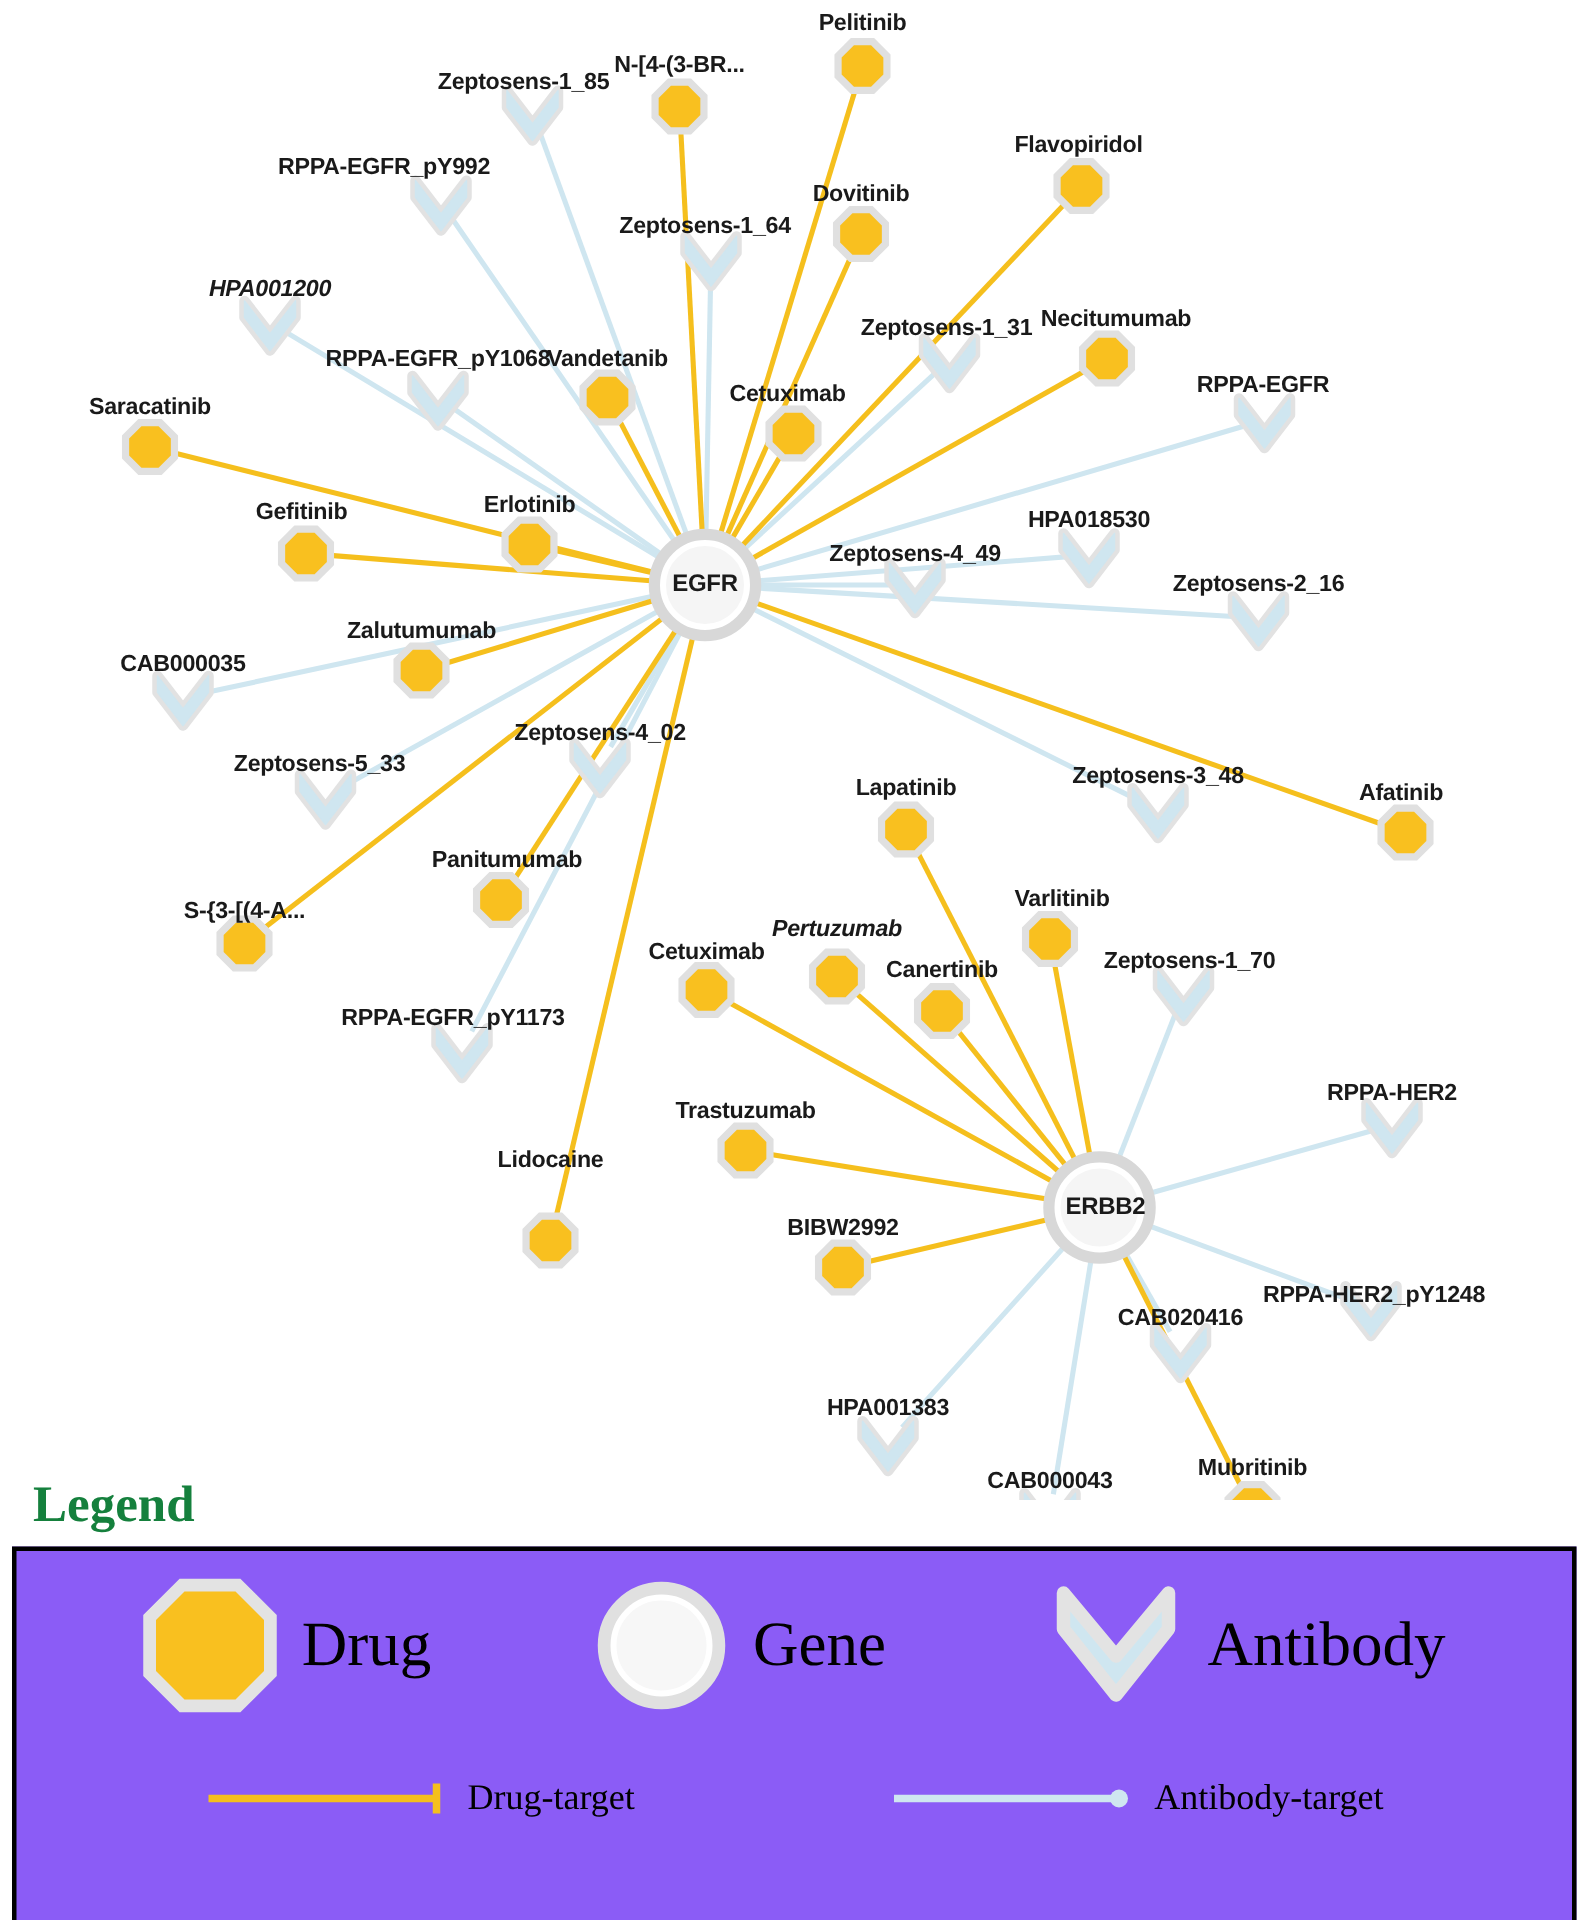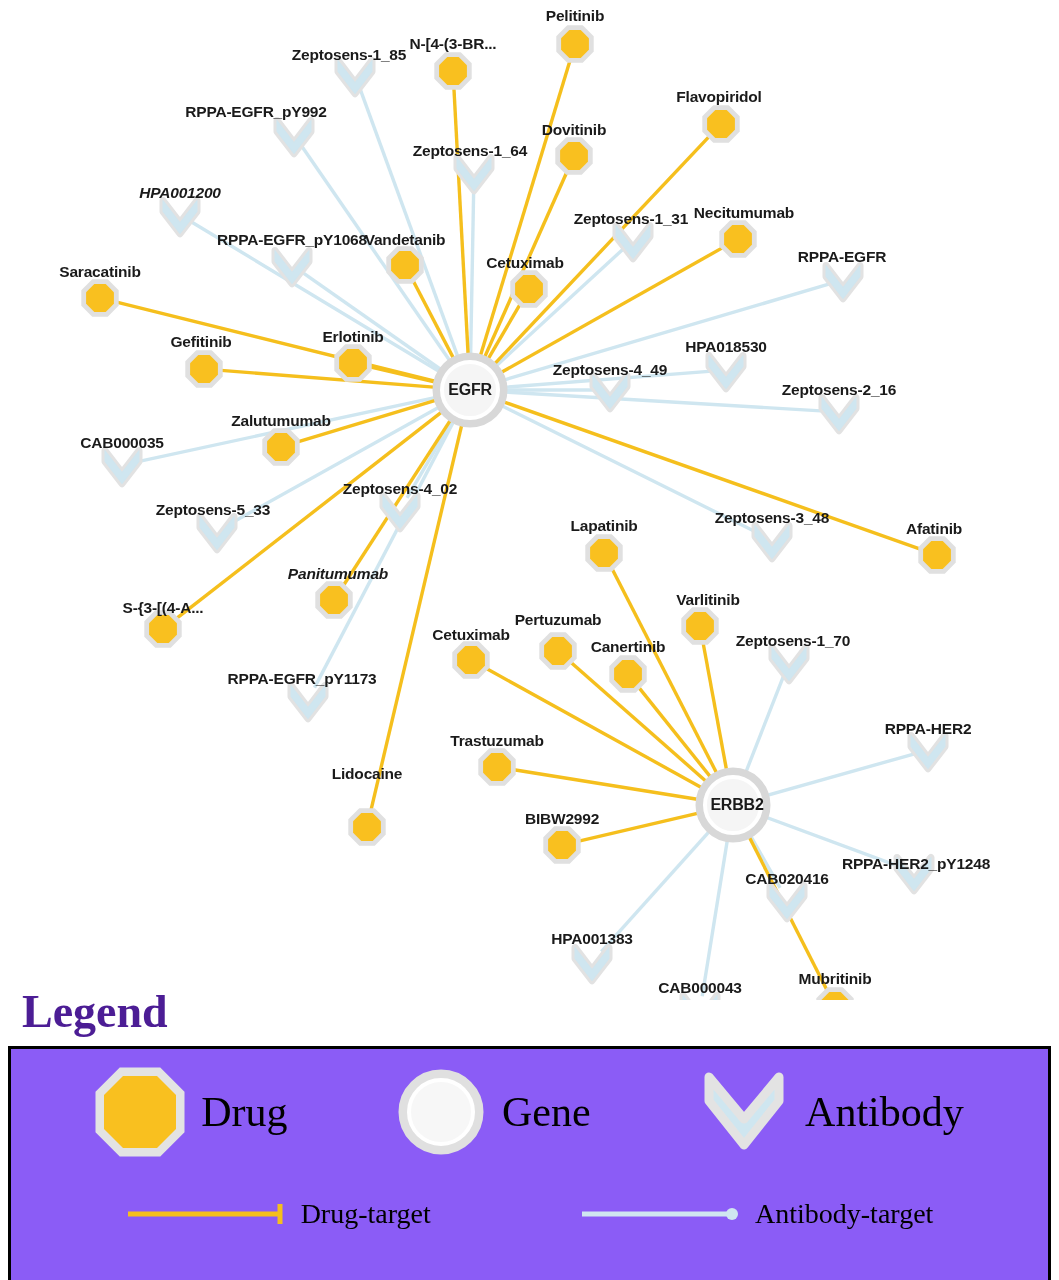--- a/index.html
+++ b/index.html
@@ -35,23 +35,23 @@
     font-size: 16px;
   }
   .legend-wrap {
     position: absolute;
     left: 8px;
     top: 985px;
     width: 1043px;
   }
   .legend-title {
     font-family: "Liberation Serif", serif;
-    font-size: 46px;
+    font-size: 34px;
     font-weight: bold;
-    color: #4c1d95;
+    color: #15803d;
     margin: 0 0 8px 14px;
   }
   .legend-box {
     border: 3px solid #000;
     height: 274px;
     box-sizing: border-box;
     position: relative;
     background: #8b5cf6;
   }
   .legend-row-1 {
@@ -80,21 +80,21 @@
     padding: 0 40px;
     box-sizing: border-box;
   }
   .legend-line-item {
     display: flex;
     align-items: center;
     gap: 10px;
   }
   .legend-text-sm {
     font-family: "Liberation Serif", serif;
-    font-size: 28px;
+    font-size: 24px;
     color: #000;
   }
 </style>
 </head>
 <body>
 
 <div id="network">
   <svg id="net-svg" width="1059" height="1000" viewBox="0 0 1059 1000">
       <g>
         <line x1="359.8011596346363" y1="88.15100247748205" x2="459.7118007829222" y2="361.8192804053956" stroke="#cfe6f0" stroke-width="3.4" stroke-linecap="butt"></line>
@@ -309,25 +309,25 @@
       <div class="node-label" style="left: 574px; top: 130px;">Dovitinib</div>
       <div class="node-label" style="left: 744px; top: 213px;">Necitumumab</div>
       <div class="node-label" style="left: 405px; top: 240px;">Vandetanib</div>
       <div class="node-label" style="left: 525px; top: 263px;">Cetuximab</div>
       <div class="node-label" style="left: 100px; top: 272px;">Saracatinib</div>
       <div class="node-label" style="left: 201px; top: 342px;">Gefitinib</div>
       <div class="node-label" style="left: 353px; top: 337px;">Erlotinib</div>
       <div class="node-label" style="left: 281px; top: 421px;">Zalutumumab</div>
       <div class="node-label" style="left: 934px; top: 529px;">Afatinib</div>
       <div class="node-label" style="left: 604px; top: 526px;">Lapatinib</div>
-      <div class="node-label" style="left: 338px; top: 574px; font-style: italic;">Panitumumab</div>
+      <div class="node-label" style="left: 338px; top: 574px;">Panitumumab</div>
       <div class="node-label" style="left: 708px; top: 600px;">Varlitinib</div>
       <div class="node-label" style="left: 163px; top: 608px;">S-{3-[(4-A...</div>
       <div class="node-label" style="left: 471px; top: 635px;">Cetuximab</div>
-      <div class="node-label" style="left: 558px; top: 620px;">Pertuzumab</div>
+      <div class="node-label" style="left: 558px; top: 620px; font-style: italic;">Pertuzumab</div>
       <div class="node-label" style="left: 628px; top: 647px;">Canertinib</div>
       <div class="node-label" style="left: 497px; top: 741px;">Trastuzumab</div>
       <div class="node-label" style="left: 367px; top: 774px;">Lidocaine</div>
       <div class="node-label" style="left: 562px; top: 819px;">BIBW2992</div>
       <div class="node-label" style="left: 835px; top: 979px;">Mubritinib</div>
       <div class="node-label gene-label" style="left: 470px; top: 390px;">EGFR</div>
       <div class="node-label gene-label" style="left: 737px; top: 805px;">ERBB2</div>
     </div>
 </div>
 

